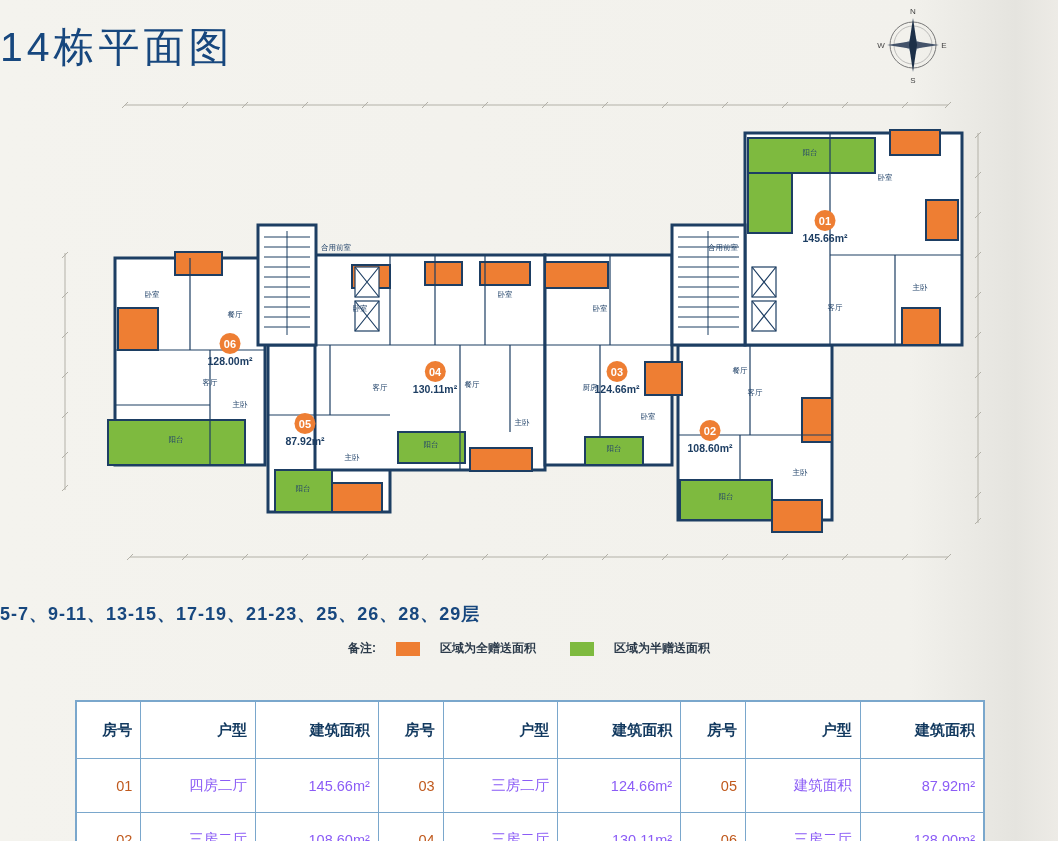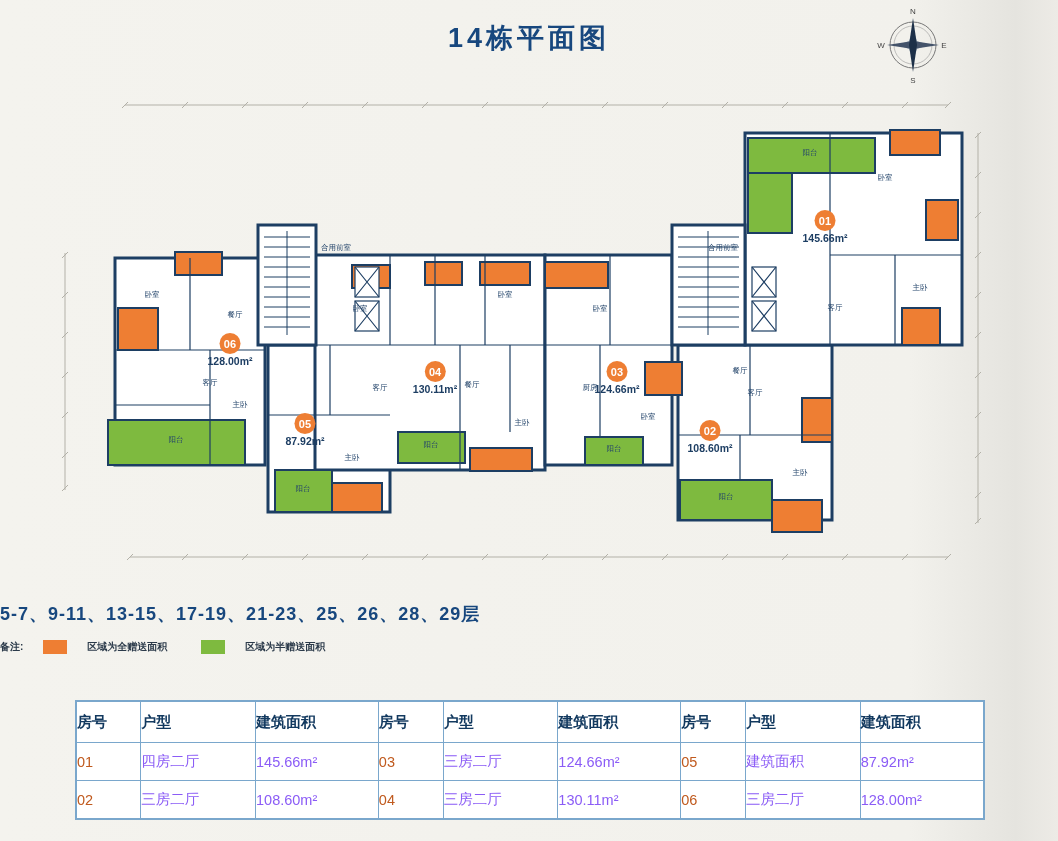--- a/index.html
+++ b/index.html
@@ -7,21 +7,21 @@
     width:1058px;height:841px;
     font-family:"Liberation Sans","DejaVu Sans",sans-serif;
     background:#f2f1ec;
   }
   .canvas{
     position:relative;width:1058px;height:841px;overflow:hidden;
     background:linear-gradient(to right,#f4f3ee 0%,#f2f1ec 86%,#e5e4df 96%,#edebe6 100%);
   }
   .title{
     position:absolute;top:20px;left:0;right:0;margin:0;
-    text-align:center;font-size:27px;font-weight:bold;color:#17477e;letter-spacing:4px;
+    text-align:left;font-size:41px;font-weight:normal;color:#17477e;letter-spacing:4px;
   }
   .compass{position:absolute;left:876px;top:6px;width:74px;height:78px;}
   .compass text{font-size:8px;fill:#444;text-anchor:middle;}
   .plan{position:absolute;left:40px;top:85px;width:980px;height:505px;}
   .plan svg{position:absolute;left:0;top:0;}
   .unit-tag{
     position:absolute;transform:translate(-50%,-50%);
     display:flex;flex-direction:column;align-items:center;gap:1px;z-index:5;
   }
   .unit-badge{
@@ -29,31 +29,31 @@
     font-size:11px;font-weight:bold;display:flex;align-items:center;justify-content:center;
   }
   .unit-area{font-size:10.5px;font-weight:bold;color:#1d3e63;white-space:nowrap;}
   .rl{font-size:7.5px;fill:#24456b;text-anchor:middle;}
   .floors{
     position:absolute;top:602px;left:0;right:0;text-align:left;
     font-size:18px;font-weight:bold;color:#17477e;letter-spacing:1px;
   }
   .legend{
     position:absolute;top:640px;left:0;right:0;
-    display:flex;align-items:center;gap:20px;
-    font-size:10px;font-weight:bold;color:#2b3a4a;
+    display:flex;justify-content:center;align-items:center;gap:20px;
+    font-size:12px;font-weight:bold;color:#2b3a4a;
   }
   .swatch{display:inline-block;width:24px;height:14px;}
   .swatch.orange{background:#ee7e33;}
   .swatch.green{background:#7eba3f;margin-left:14px;}
   .units-table{
     position:absolute;left:75px;top:700px;width:910px;
     border-collapse:collapse;background:#fff;border:2px solid #7aa7cc;
   }
-  .units-table th,.units-table td{border:1px solid #7aa7cc;text-align:left;padding:0;}
+  .units-table th,.units-table td{border:1px solid #7aa7cc;text-align:right;padding:8px;}
   .units-table th{height:40px;font-size:15px;color:#12395f;font-weight:bold;}
   .units-table td{height:37px;font-size:14.5px;}
   .cell-num{color:#c05a1e;}
   .cell-type,.cell-area{color:#8b5cf6;}
 </style>
 </head>
 <body>
 
 <div class="canvas">
 

